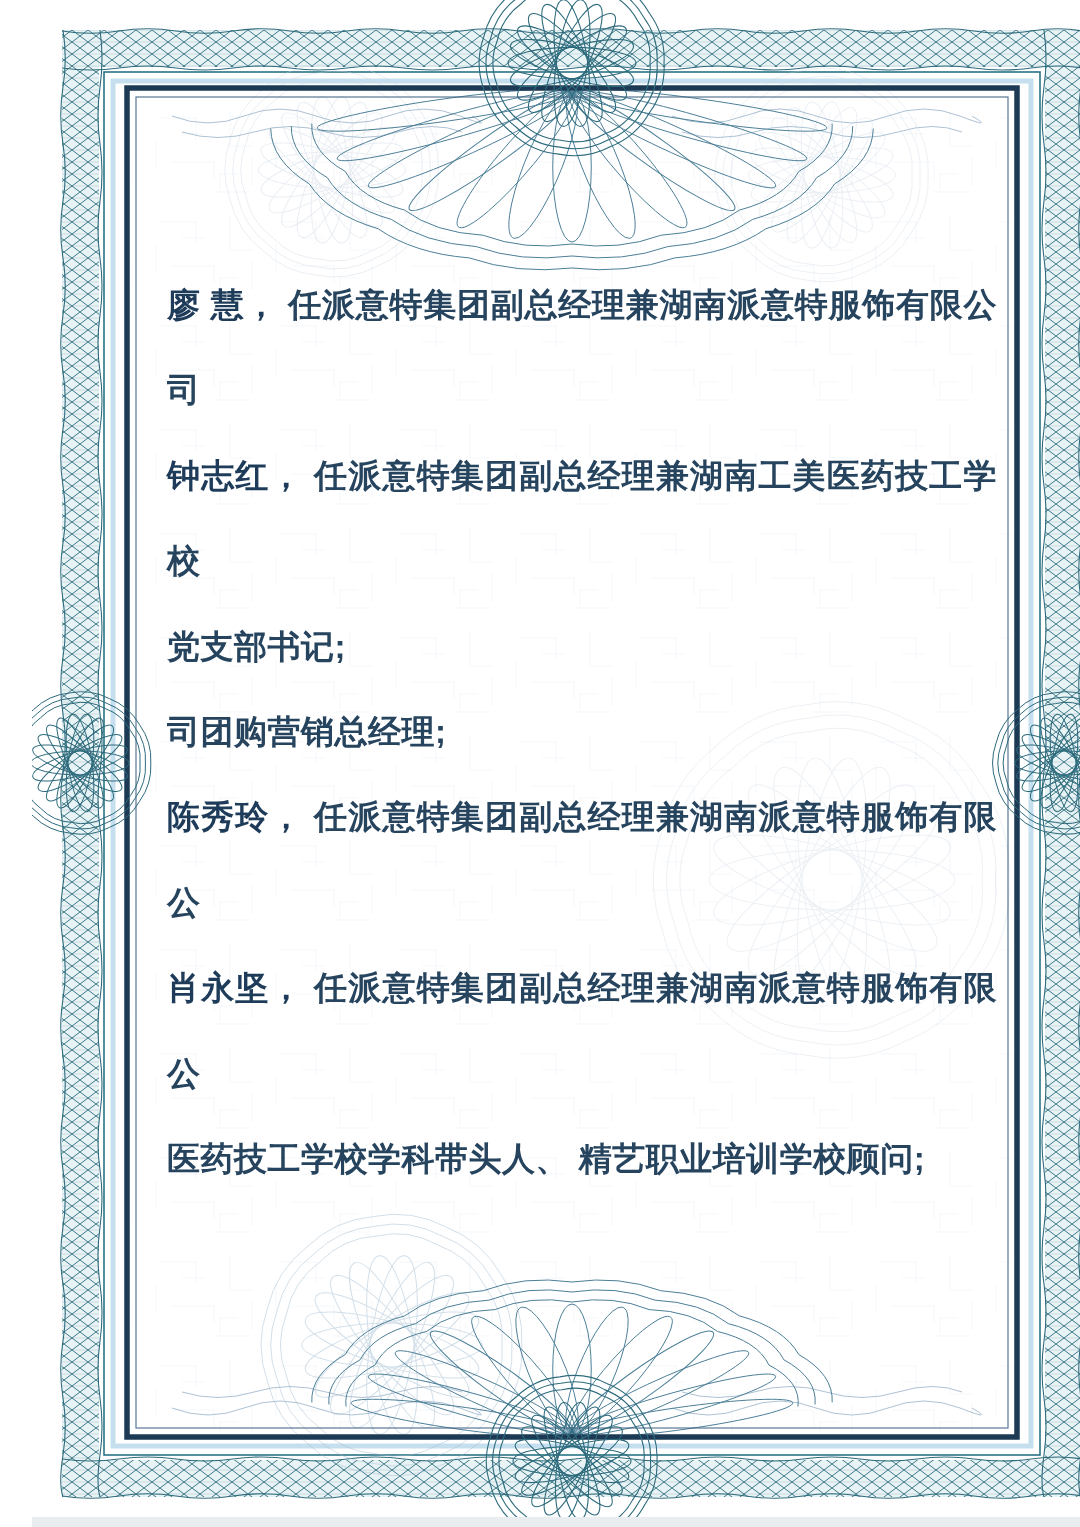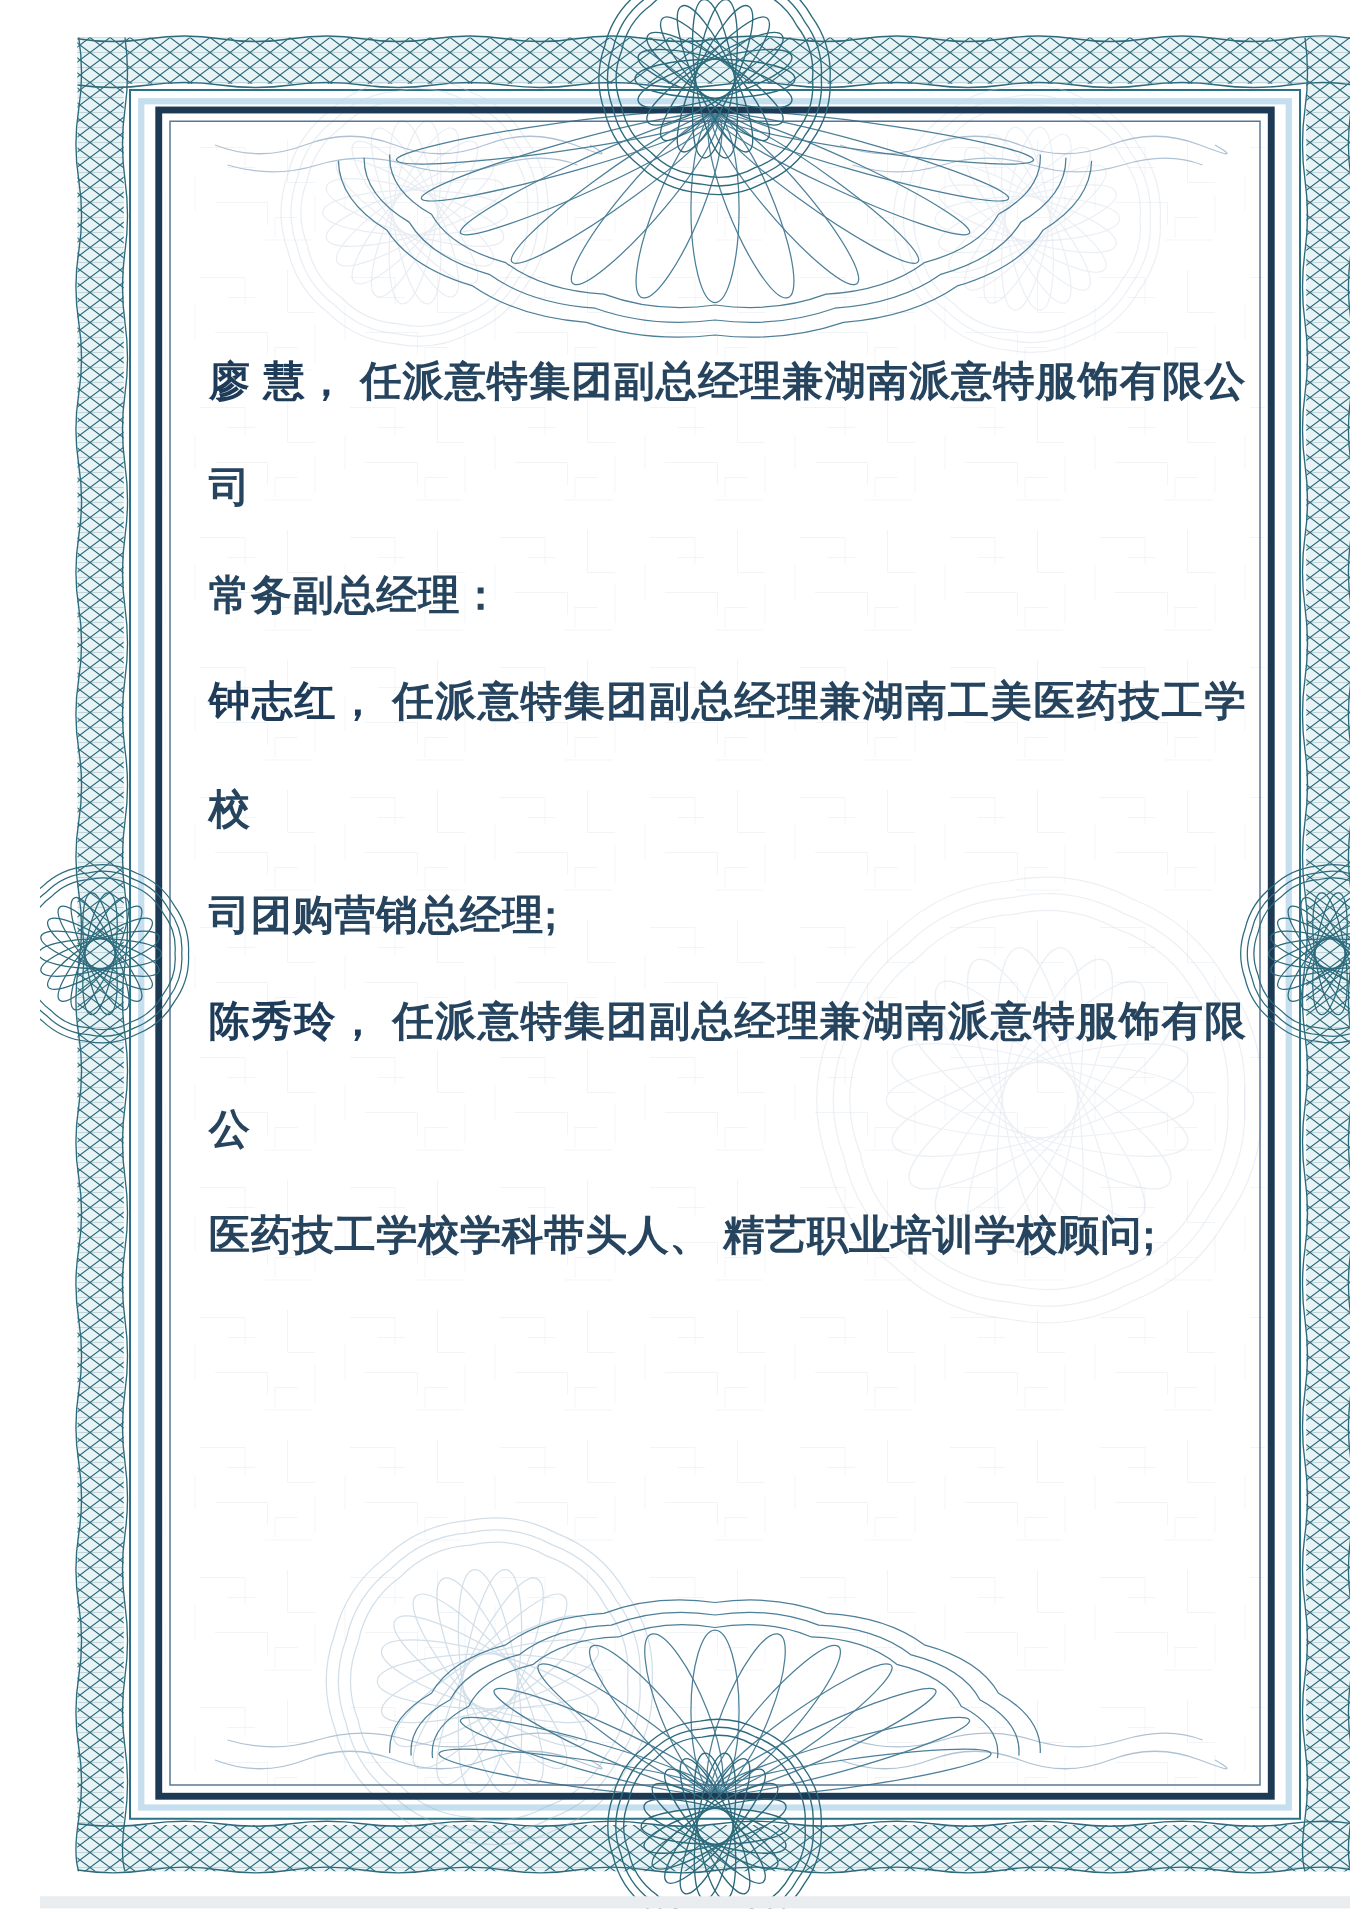--- a/index.html
+++ b/index.html
@@ -225,20 +225,21 @@
         <ellipse cx="1032" cy="763" rx="49.199999999999996" ry="12" transform="rotate(163.63636363636363 1032 763)"></ellipse>
         <path d="M1092 763Q1093.5994489060508 781.0872301492197 1082.4752119698708 795.4384490473359Q1074.0420591192874 811.5191226735434 1056.9249007801131 817.5779197212711Q1041.136612617145 826.5465365687559 1023.4611097036029 822.389286512856Q1005.3303561652789 821.39837410176 992.7083559632829 808.3449744612554Q977.9915231922381 797.7091404806494 974.4304215831302 779.9039534104858Q967.8 763 974.4304215831302 746.0960465895142Q977.9915231922382 728.2908595193506 992.7083559632829 717.6550255387446Q1005.3303561652789 704.60162589824 1023.4611097036029 703.610713487144Q1041.136612617145 699.4534634312441 1056.9249007801131 708.4220802787289Q1074.0420591192874 714.4808773264566 1082.4752119698708 730.5615509526641Q1093.5994489060508 744.9127698507803 1092 763Z"></path>
         <path d="M1097.4 763Q1098.780710963569 782.6085859561636 1087.0179810471593 798.3579094615961Q1077.578307082592 815.6001703750563 1059.1681418503233 822.4899324961855Q1041.9051127438206 831.8915723549129 1022.6926095769271 827.734322299013Q1003.0871150950687 826.3103868766744 989.1721079999784 812.4260221627685Q973.4487541149498 800.6286008949096 969.2491595256118 781.4253092174296Q962.4 763 969.2491595256118 744.5746907825705Q973.4487541149498 725.3713991050904 989.1721079999784 713.5739778372315Q1003.0871150950686 699.6896131233256 1022.6926095769271 698.265677700987Q1041.9051127438206 694.1084276450871 1059.1681418503233 703.5100675038145Q1077.578307082592 710.3998296249437 1087.0179810471593 727.6420905384039Q1098.780710963569 743.3914140438364 1097.4 763Z"></path>
         <path d="M1102.8 763Q1103.9619730210873 784.1299417631072 1091.5607501244476 801.2773698758563Q1081.1145550458964 819.6812180765694 1061.4113829205335 827.4019452710999Q1042.6736128704963 837.23660814107 1021.9241094502514 833.07935808517Q1000.8438740248586 831.2223996515888 985.6358600366739 816.5070698642814Q968.9059850376614 803.5480613091698 964.0678974680936 782.9466650243733Q957 763 964.0678974680936 743.0533349756269Q968.9059850376614 722.4519386908302 985.6358600366738 709.4929301357186Q1000.8438740248585 694.7776003484112 1021.9241094502514 692.92064191483Q1042.6736128704963 688.76339185893 1061.4113829205337 698.5980547289001Q1081.1145550458964 706.3187819234306 1091.5607501244476 724.7226301241436Q1103.9619730210873 741.8700582368928 1102.8 763Z"></path>
       </g>
       <rect x="0" y="1517" width="1080" height="10" fill="#e9edf0"></rect>
     </svg>
 
   <div class="content">
     <div class="line full"><span class="nm">廖 慧，</span> <span class="tx">任派意特集团副总经理兼湖南派意特服饰有限公司</span></div>
-    <div class="line cont"><span class="nm"></span> <span class="tx">常务副总经理：</span></div>
     <div class="line full"><span class="nm">钟志红，</span> <span class="tx">任派意特集团副总经理兼湖南工美医药技工学校</span></div>
+    <div class="line cont"><span class="nm"></span> <span class="tx">党支部书记;</span></div>
     <div class="line cont"><span class="nm"></span> <span class="tx">司团购营销总经理;</span></div>
     <div class="line full"><span class="nm">陈秀玲，</span> <span class="tx">任派意特集团副总经理兼湖南派意特服饰有限公</span></div>
+    <div class="line full"><span class="nm">肖永坚，</span> <span class="tx">任派意特集团副总经理兼湖南派意特服饰有限公</span></div>
     <div class="line cont"><span class="nm"></span> <span class="tx">医药技工学校学科带头人、 精艺职业培训学校顾问;</span></div>
 
   </div>
 </div>
 
 </body></html>

